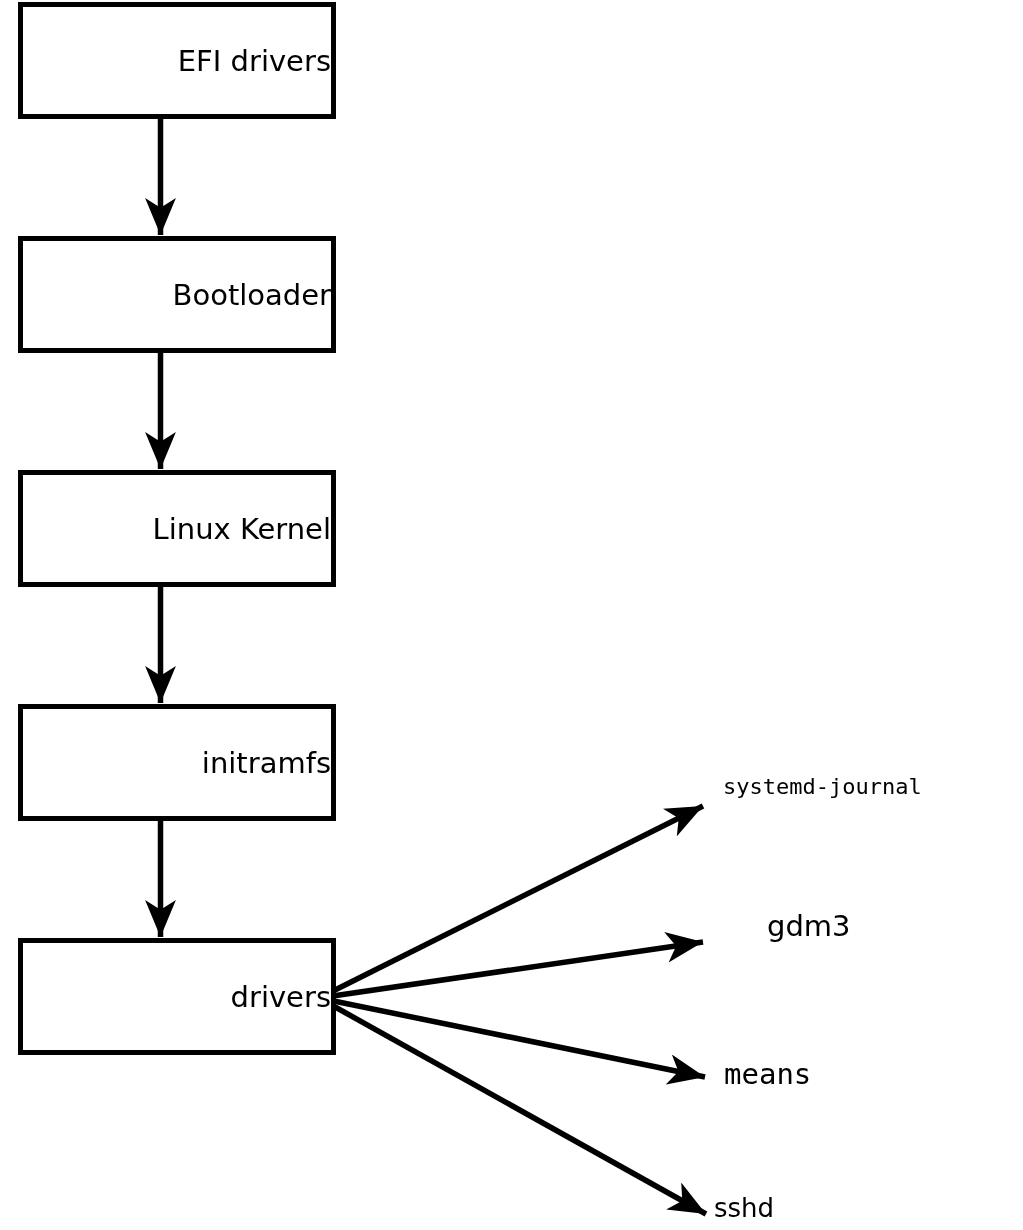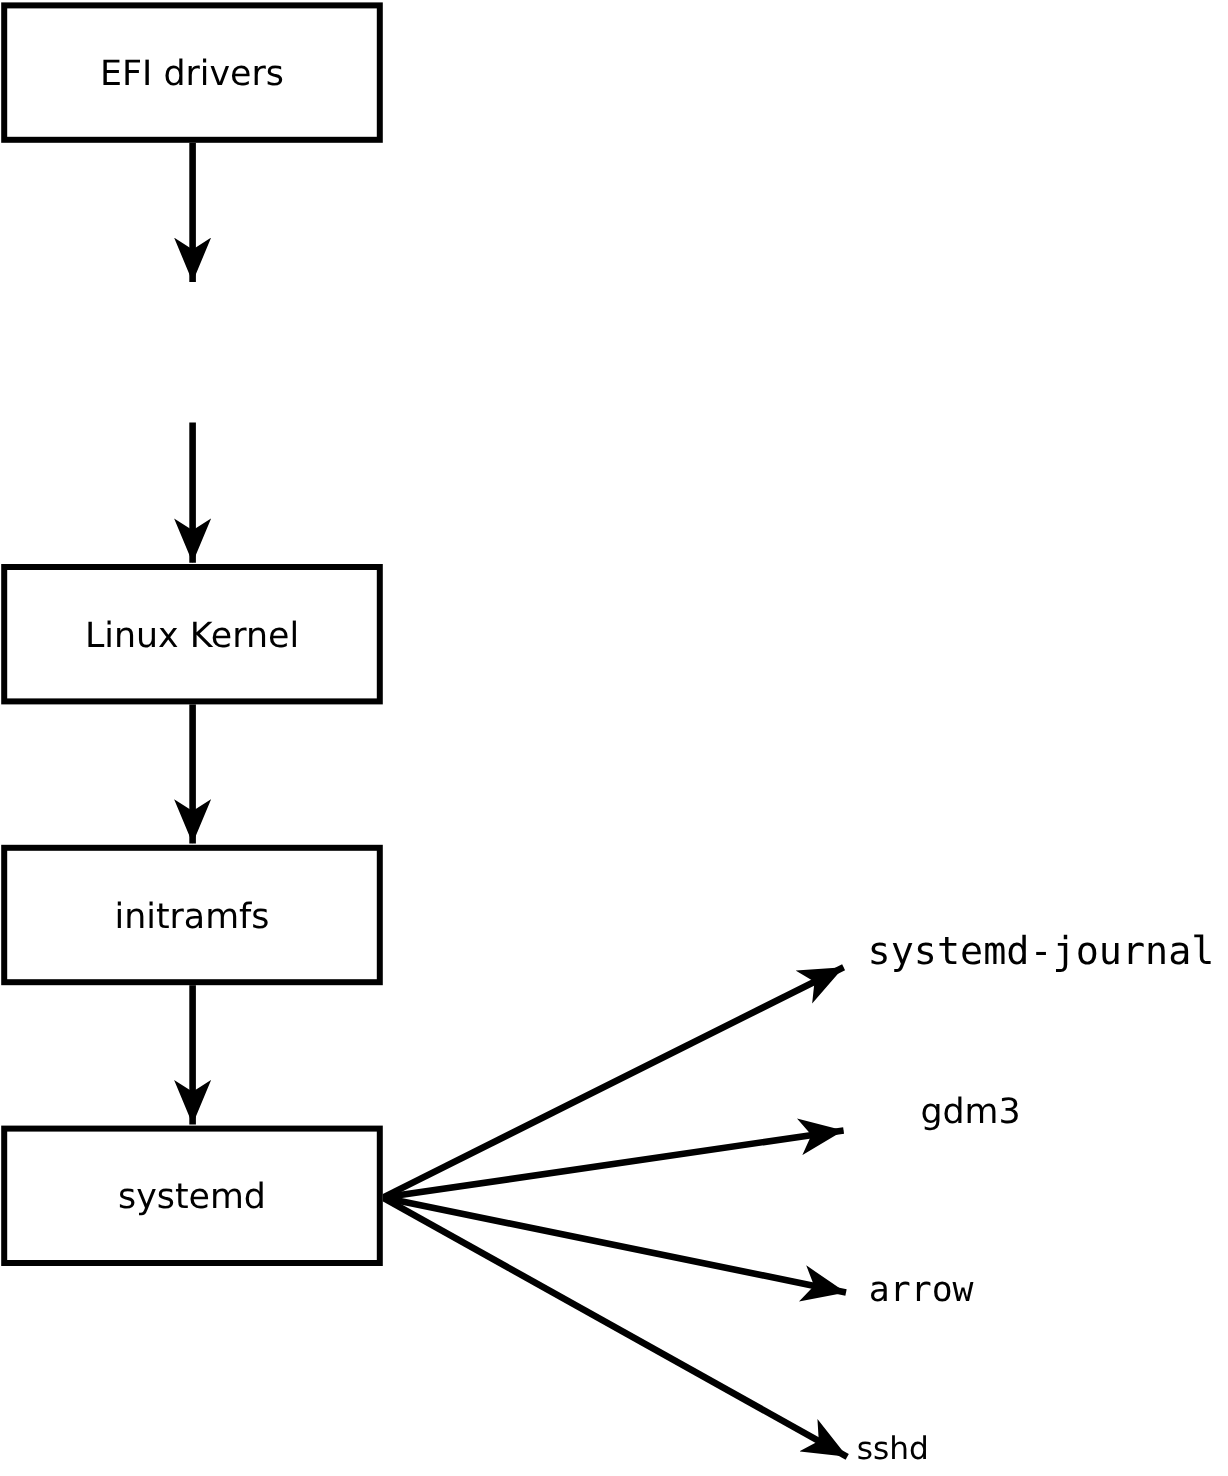--- a/index.html
+++ b/index.html
@@ -17,29 +17,29 @@
   }
   .arrow-layer {
     position: absolute;
     left: 0;
     top: 0;
     width: 1023px;
     height: 1230px;
   }
   .node-box {
     position: absolute;
-    left: 1px;
+    left: 18px;
     width: 318px;
     height: 117px;
     box-sizing: border-box;
     border: 5px solid #000000;
     background: #ffffff;
     display: flex;
     align-items: center;
-    justify-content: center;
+    justify-content: flex-end;
   }
   .node-label {
     font-size: 29px;
     color: #000000;
     white-space: nowrap;
   }
   .note-text {
     position: absolute;
     left: 560px;
     top: 162px;
@@ -53,21 +53,21 @@
     color: #000000;
     white-space: nowrap;
     line-height: 1;
   }
   .proc-mono {
     font-family: "DejaVu Sans Mono", "Liberation Mono", monospace;
   }
   .proc-sans {
     font-family: "DejaVu Sans", "Liberation Sans", sans-serif;
   }
-  .pos-journal { left: 723px; top: 776px; font-size: 32px; }
+  .pos-journal { left: 723px; top: 776px; font-size: 22px; }
   .pos-gdm3    { left: 725px; top: 912px; font-size: 29px; margin-left: 42px; }
   .pos-getty   { left: 724px; top: 1060px; font-size: 29px; }
   .pos-sshd    { left: 714px; top: 1195px; font-size: 26px; }
 </style>
 </head>
 <body>
 
 <div class="canvas">
 
   <svg class="arrow-layer" width="1023" height="1230" viewBox="0 0 1023 1230" xmlns="http://www.w3.org/2000/svg">
@@ -84,29 +84,32 @@
 
     <line x1="319" y1="998" x2="703" y2="806" stroke="#000000" stroke-width="5.5" marker-end="url(#stealth-head)"></line>
     <line x1="319" y1="998" x2="703" y2="942" stroke="#000000" stroke-width="5.5" marker-end="url(#stealth-head)"></line>
     <line x1="319" y1="998" x2="705" y2="1077" stroke="#000000" stroke-width="5.5" marker-end="url(#stealth-head)"></line>
     <line x1="319" y1="998" x2="706" y2="1214" stroke="#000000" stroke-width="5.5" marker-end="url(#stealth-head)"></line>
   </svg>
 
   <div class="node-box" style="top:2px">
     <span class="node-label">EFI drivers</span>
   </div>
+  <div class="node-box" style="top:236px">
+    <span class="node-label">Bootloader</span>
+  </div>
   <div class="node-box" style="top:704px">
     <span class="node-label">initramfs</span>
   </div>
   <div class="node-box" style="top:470px">
     <span class="node-label">Linux Kernel</span>
   </div>
   <div class="node-box" style="top:938px">
-    <span class="node-label">systemd</span>
+    <span class="node-label">drivers</span>
   </div>
 
 
   <div class="proc-label proc-mono pos-journal">systemd-journal</div>
   <div class="proc-label proc-sans pos-gdm3">gdm3</div>
-  <div class="proc-label proc-mono pos-getty">arrow</div>
+  <div class="proc-label proc-mono pos-getty">means</div>
   <div class="proc-label proc-sans pos-sshd">sshd</div>
 
 </div>
 
 </body></html>

